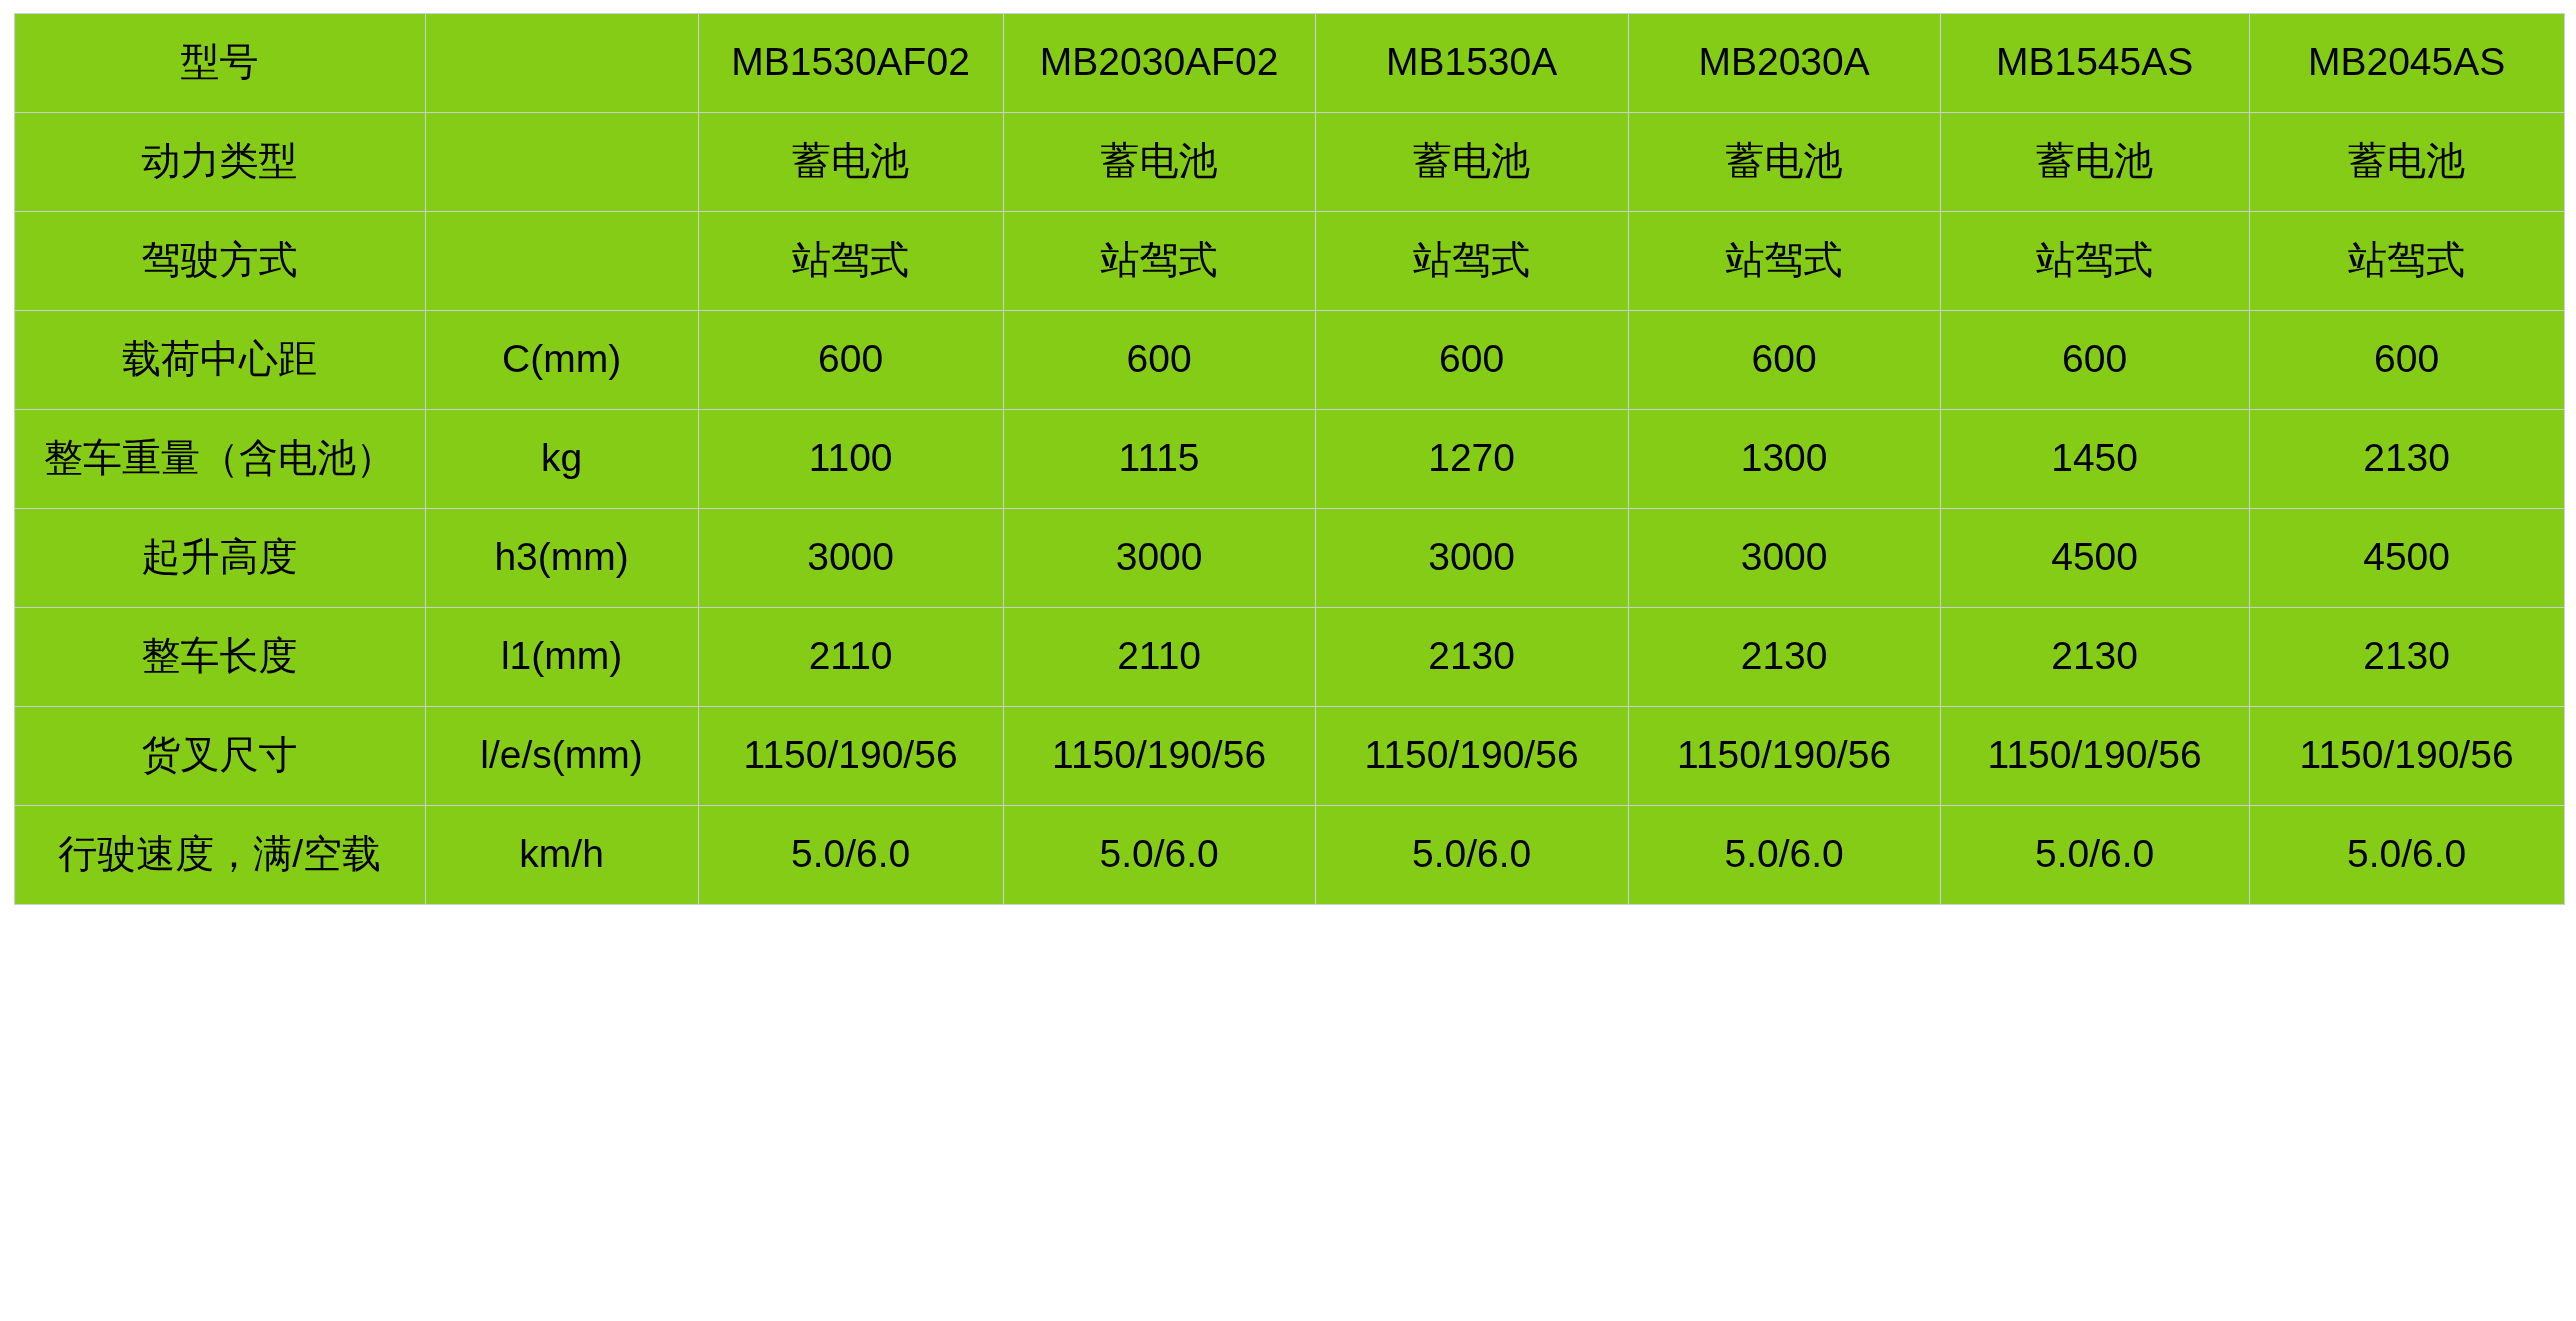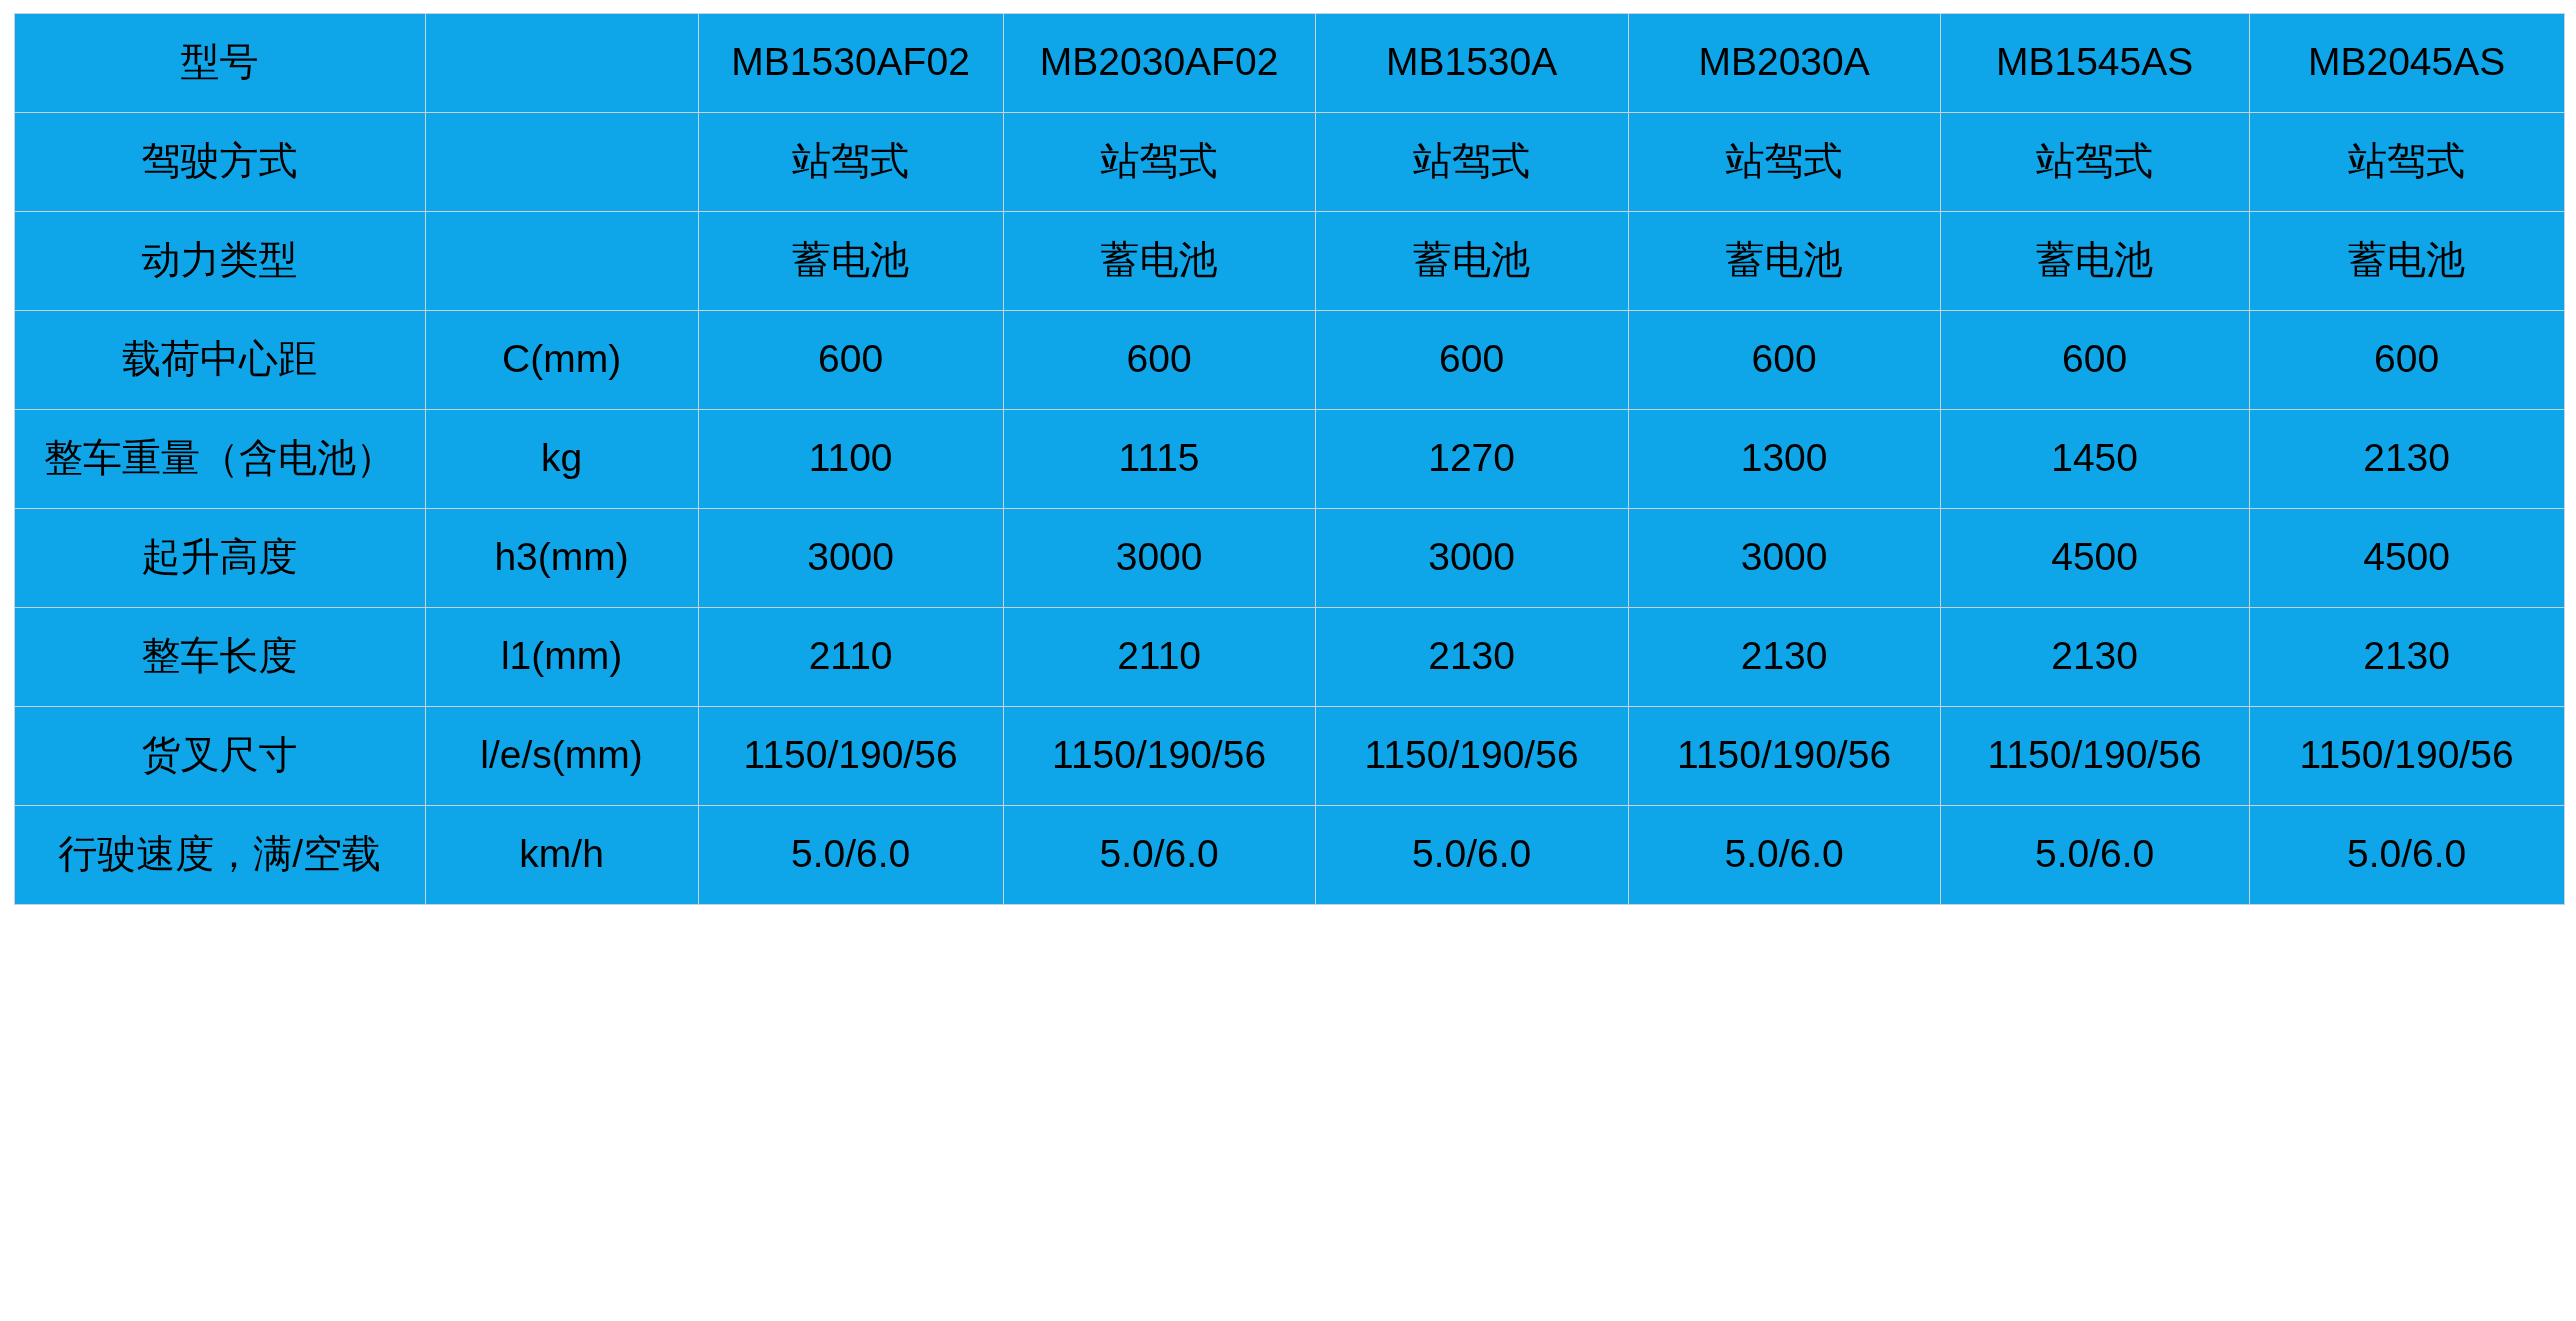--- a/index.html
+++ b/index.html
@@ -11,21 +11,21 @@
     font-family: "Liberation Sans", "DejaVu Sans", sans-serif;
   }
   .table-wrap {
     padding: 12.7px 13.6px 15.4px 13.6px;
     box-sizing: border-box;
   }
   table.spec {
     border-collapse: collapse;
     table-layout: fixed;
     width: 2549px;
-    background: #0ea5e9;
+    background: #84cc16;
   }
   table.spec td {
     border: 1.8px solid #c9cfdb;
     height: 99px;
     padding: 0 5.4px;
     text-align: center;
     vertical-align: middle;
     font-size: 39px;
     line-height: 1.1;
     color: #000000;
@@ -54,38 +54,38 @@
         <td>型号</td>
         <td></td>
         <td>MB1530AF02</td>
         <td>MB2030AF02</td>
         <td>MB1530A</td>
         <td>MB2030A</td>
         <td>MB1545AS</td>
         <td>MB2045AS</td>
       </tr>
       <tr>
+        <td>动力类型</td>
+        <td></td>
+        <td>蓄电池</td>
+        <td>蓄电池</td>
+        <td>蓄电池</td>
+        <td>蓄电池</td>
+        <td>蓄电池</td>
+        <td>蓄电池</td>
+      </tr>
+      <tr>
         <td>驾驶方式</td>
         <td></td>
         <td>站驾式</td>
         <td>站驾式</td>
         <td>站驾式</td>
         <td>站驾式</td>
         <td>站驾式</td>
         <td>站驾式</td>
-      </tr>
-      <tr>
-        <td>动力类型</td>
-        <td></td>
-        <td>蓄电池</td>
-        <td>蓄电池</td>
-        <td>蓄电池</td>
-        <td>蓄电池</td>
-        <td>蓄电池</td>
-        <td>蓄电池</td>
       </tr>
       <tr>
         <td>载荷中心距</td>
         <td>C(mm)</td>
         <td>600</td>
         <td>600</td>
         <td>600</td>
         <td>600</td>
         <td>600</td>
         <td>600</td>

